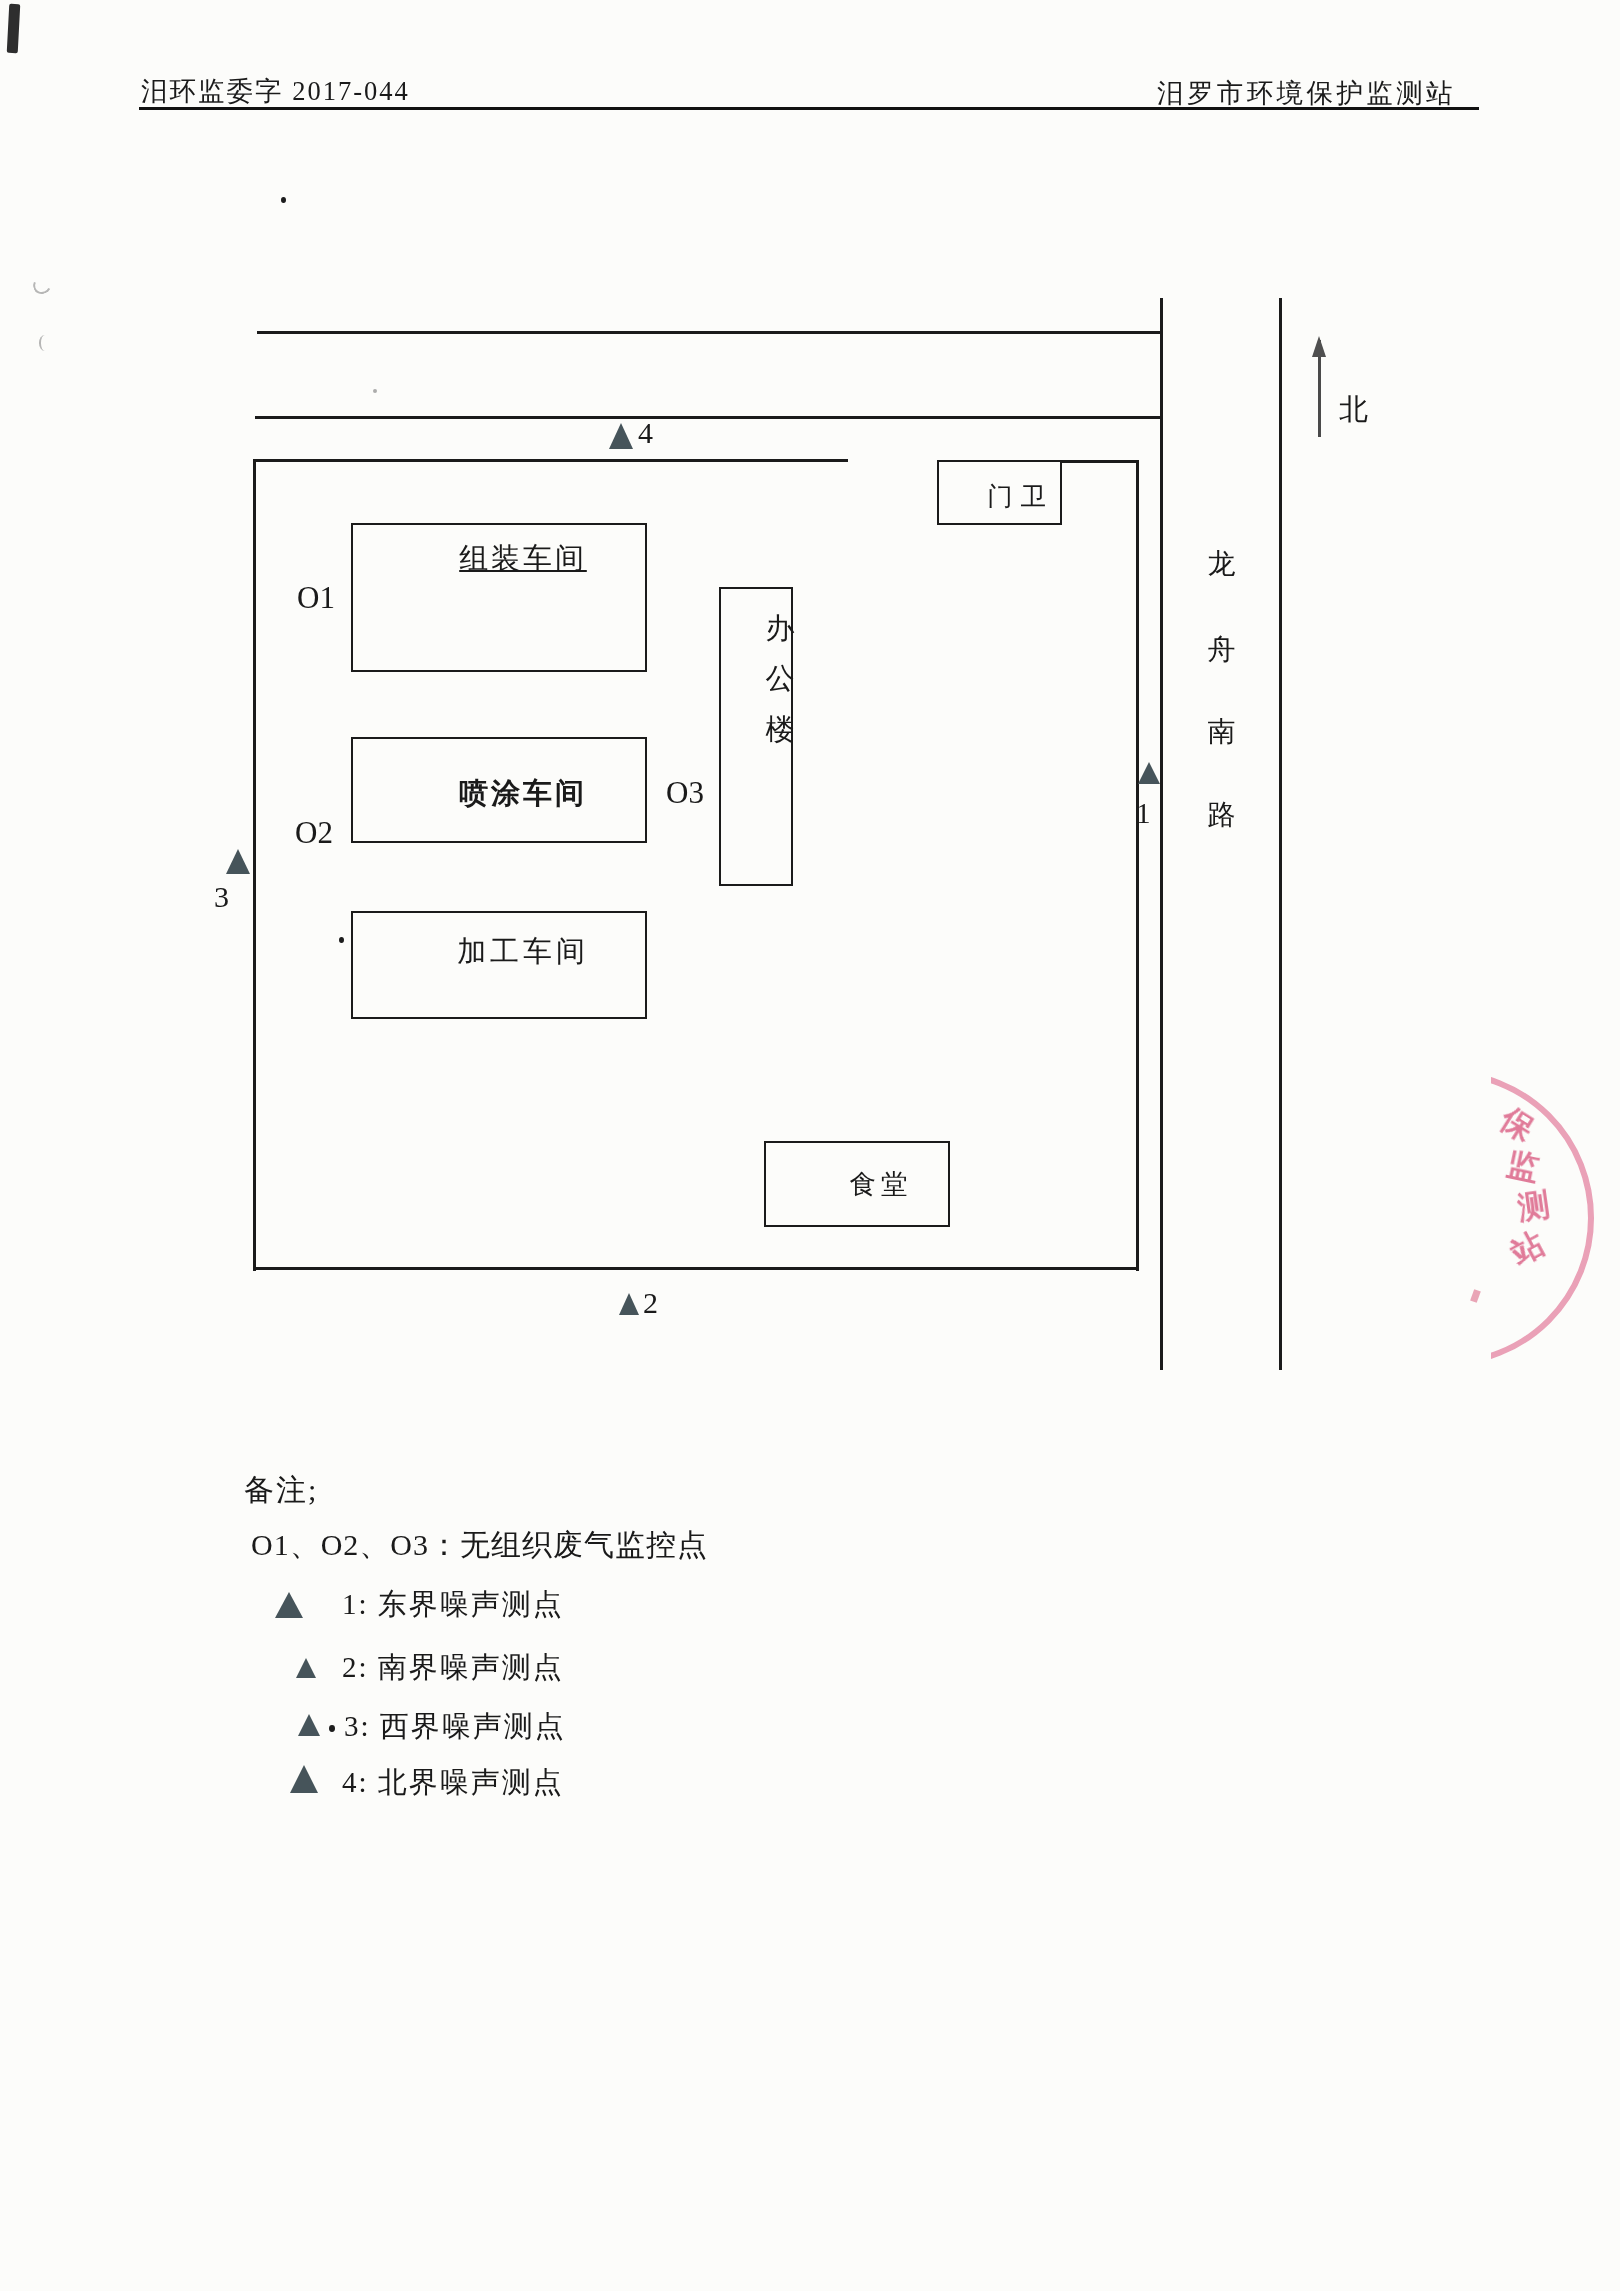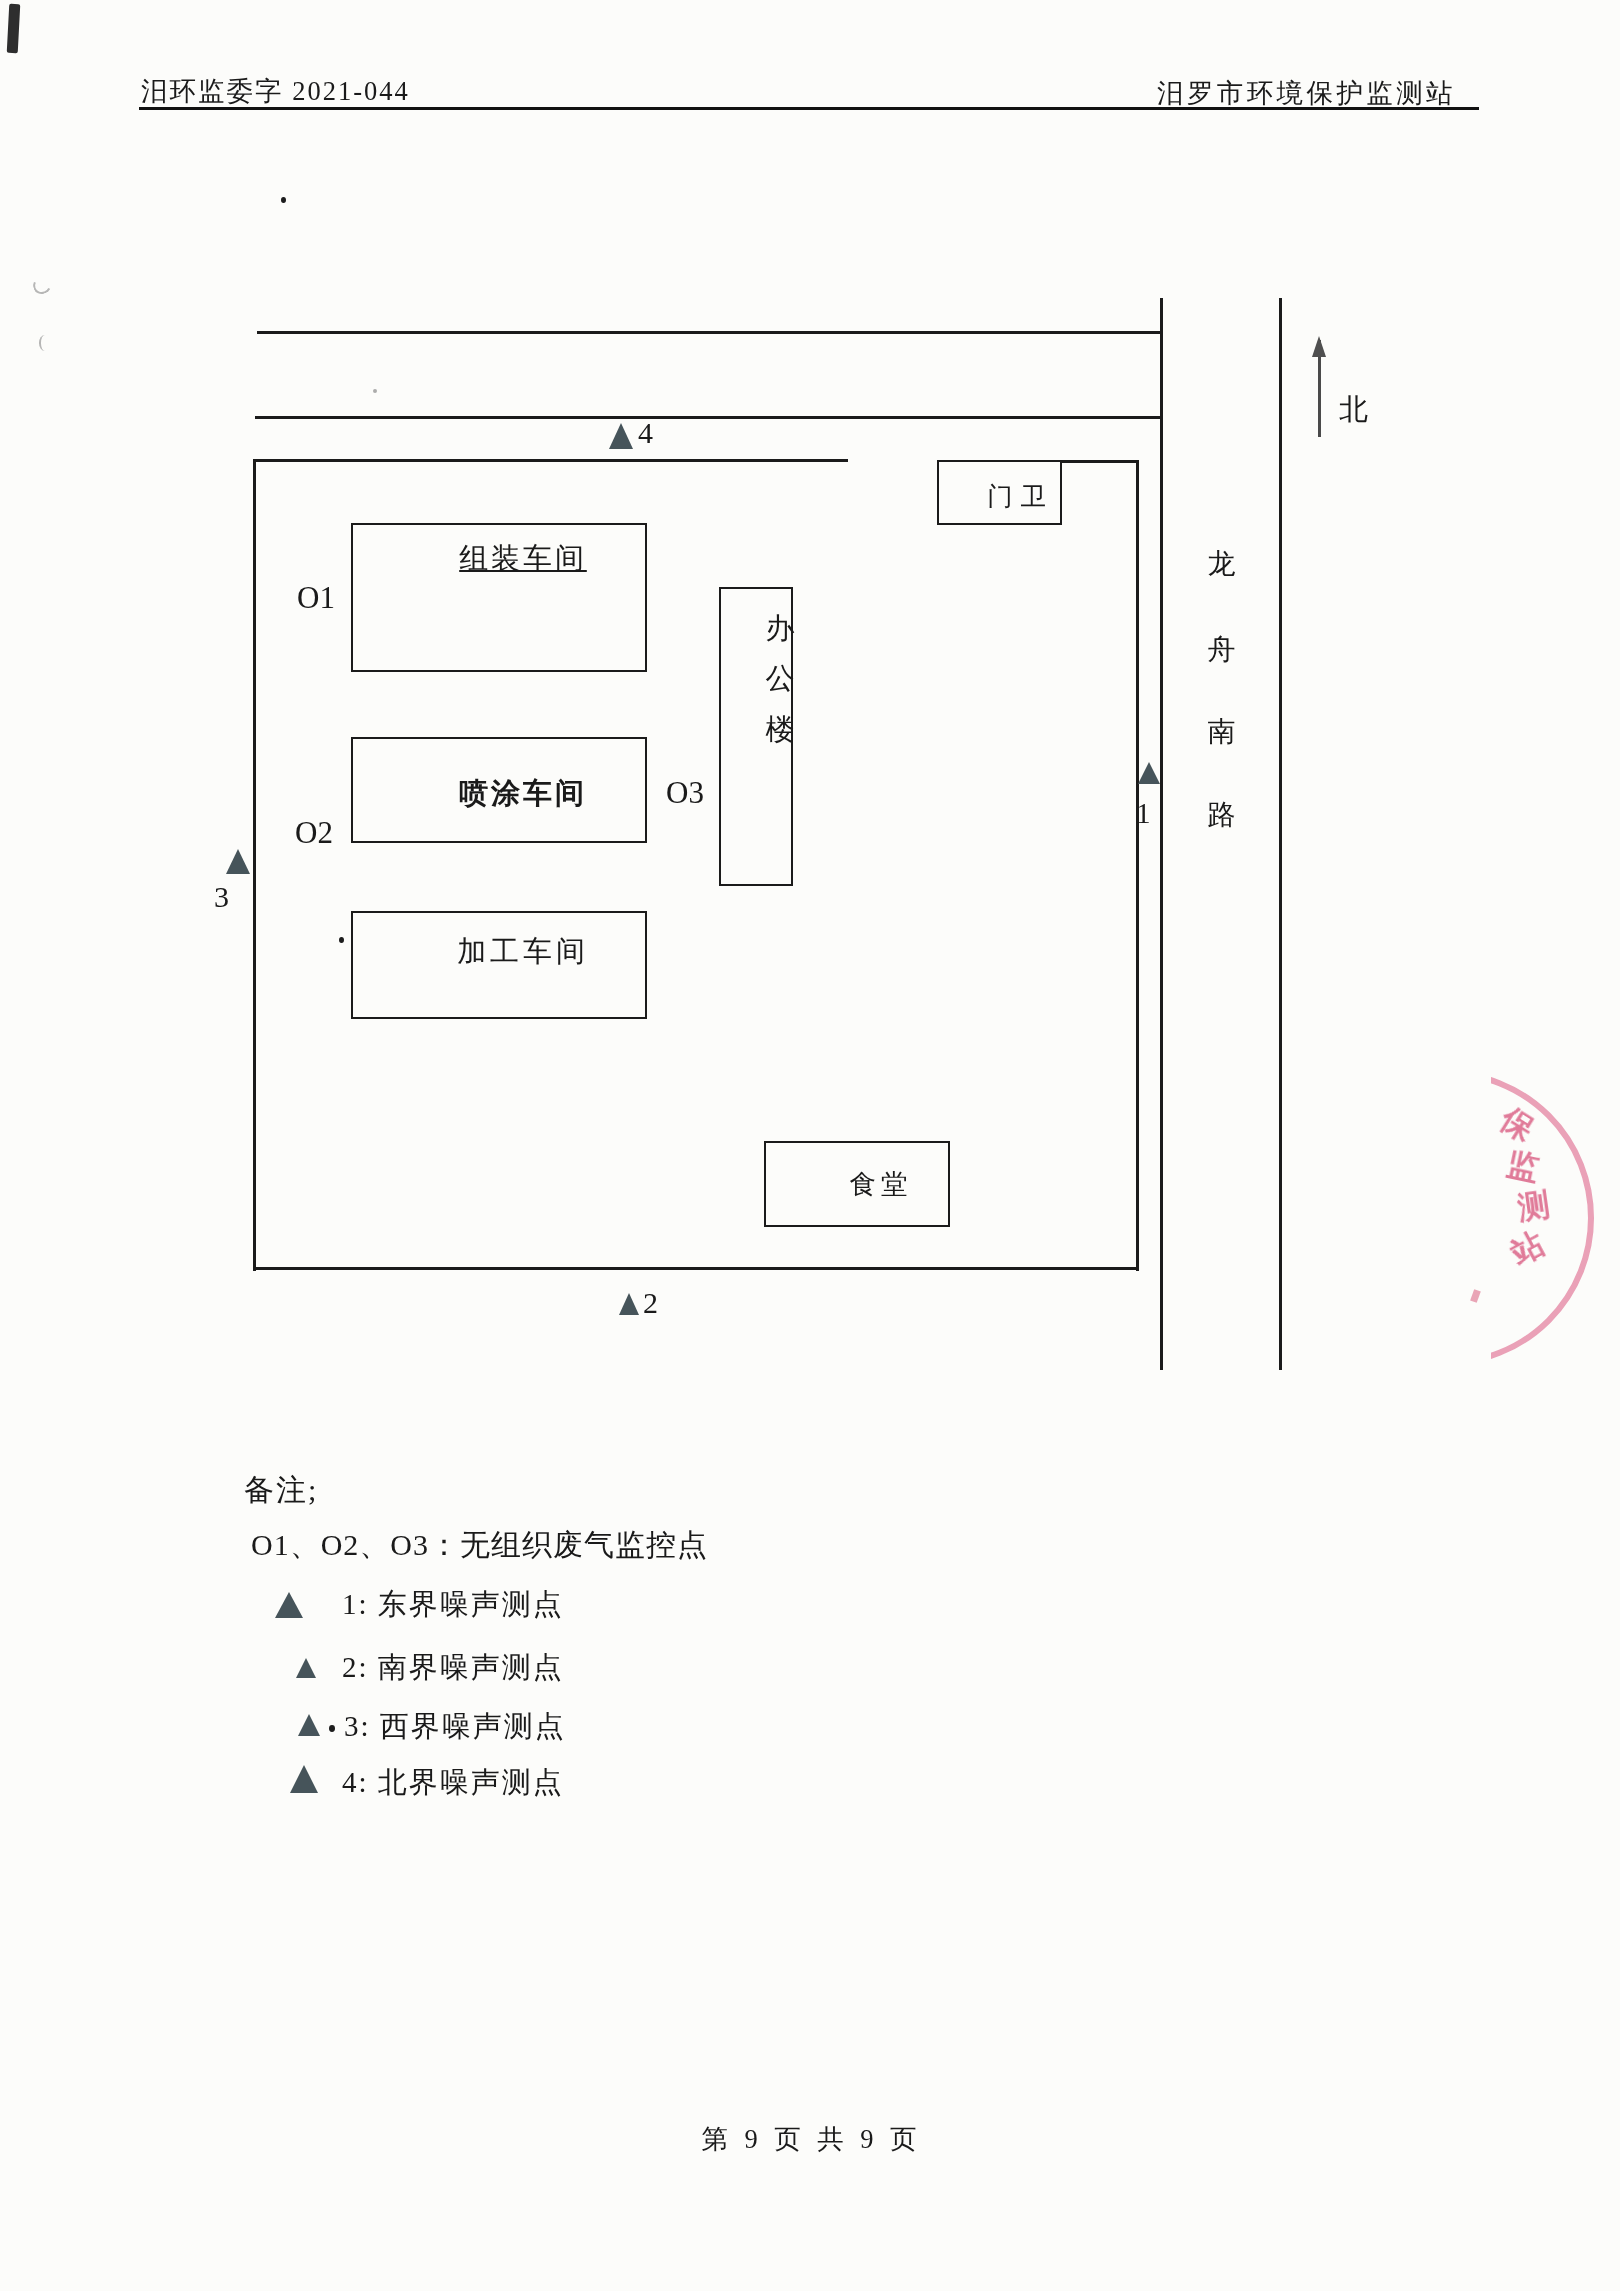--- a/index.html
+++ b/index.html
@@ -94,21 +94,21 @@
   .mark2{left:39px;top:335px;width:9.8px;height:15.7px;border-left:2px solid #999;border-radius:50% 0 0 50%;opacity:.7;}
   .speck{left:373px;top:389px;width:3.9px;height:3.9px;background:#777;border-radius:50%;opacity:.6;}
   .dot-a{left:281px;top:197px;width:4.9px;height:5.9px;}
   .dot-b{left:339px;top:937px;width:4.9px;height:5.9px;}
 </style>
 </head>
 <body>
 
 <div id="page">
 
-  <div class="txt hdr-l">汨环监委字 2021-044</div>
+  <div class="txt hdr-l">汨环监委字 2017-044</div>
   <div class="txt hdr-r">汨罗市环境保护监测站</div>
   <div class="ln rule"></div>
 
   <div class="dotmark dot-a"></div>
   <div class="abs corner-sliver"></div>
   <div class="abs mark1"></div>
   <div class="abs mark2"></div>
   <div class="abs speck"></div>
 
 
@@ -190,21 +190,20 @@
     <div class="txt note-t nt2"><span>2:</span> <span>南界噪声测点</span></div>
 
     <div class="tri tri-i3"></div>
     <div class="dotmark stray-dot"></div>
     <div class="txt note-t nt3"><span>3:</span> <span>西界噪声测点</span></div>
 
     <div class="tri tri-i4"></div>
     <div class="txt note-t nt4"><span>4:</span> <span>北界噪声测点</span></div>
   </div>
 
-  <div class="txt footer">第 9 页 共 9 页</div>
 
   <div class="abs stamp-wrap">
     <div class="stamp-circle"></div>
     <span class="stamp-ch sc0">保</span>
     <span class="stamp-ch sc1">监</span>
     <span class="stamp-ch sc2">测</span>
     <span class="stamp-ch sc3">站</span>
   </div>
   <div class="abs stamp-tick"></div>
 

